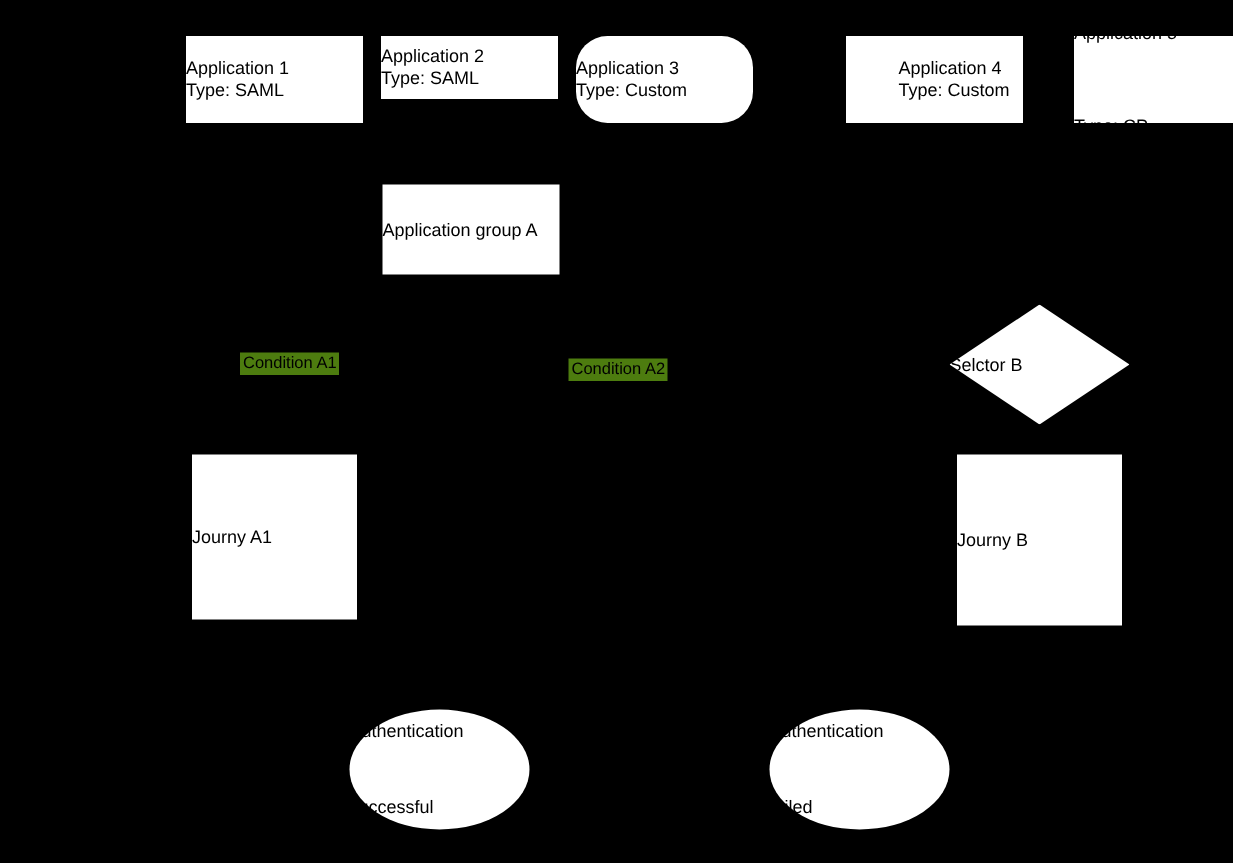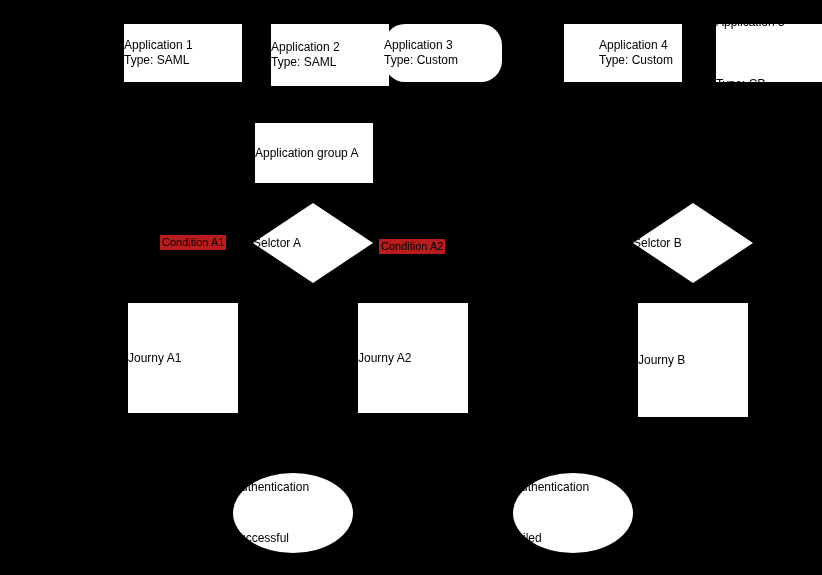--- a/index.html
+++ b/index.html
@@ -21,77 +21,71 @@
     justify-content: center;
     text-align: center;
     font-size: 12px;
     line-height: 15px;
     box-sizing: border-box;
   }
   .diamond { clip-path: polygon(50% 0, 100% 50%, 50% 100%, 0 50%); }
   .ellipse { border-radius: 50%; gap: 36px; }
   .cond-label {
     position: absolute;
-    background: #b91c1c;
+    background: #4d7c0f;
     color: #000000;
     font-size: 11px;
     line-height: 15px;
     padding: 0 2px;
     white-space: nowrap;
   }
 </style>
 </head>
 <body>
 
 <div class="canvas">
 
   <div class="node" style="left:124px; top:24px; width:118px; height:58px;">
     <span>Application 1</span>
     <span>Type: SAML</span>
   </div>
-  <div class="node" style="left:254px; top:24px; width:118px; height:62px;margin-left:17px;">
+  <div class="node" style="left:254px; top:24px; width:118px; height:42px;">
     <span>Application 2</span>
     <span>Type: SAML</span>
   </div>
   <div class="node" style="left:384px; top:24px; width:118px; height:58px;border-radius:21px;">
     <span>Application 3</span>
     <span>Type: Custom</span>
   </div>
   <div class="node" style="left:564px; top:24px; width:118px; height:58px;padding-left:35px;">
     <span>Application 4</span>
     <span>Type: Custom</span>
   </div>
   <div class="node" style="left:716px; top:24px; width:118px; height:58px;gap:47px;">
     <span>Application 5</span>
     <span>Type: CP</span>
   </div>
 
   <div class="node" style="left:255px; top:123px; width:118px; height:60px;">
     <span>Application group A</span>
   </div>
 
-  <div class="node diamond" style="left:253px; top:203px; width:120px; height:80px;">
-    <span>Selctor A</span>
-  </div>
   <div class="node diamond" style="left:633px; top:203px; width:120px; height:80px;">
     <span>Selctor B</span>
   </div>
 
   <div class="cond-label" style="left:160px; top:235px;">
     <span>Condition A1</span>
   </div>
   <div class="cond-label" style="left:379px; top:239px;">
     <span>Condition A2</span>
   </div>
 
   <div class="node" style="left:128px; top:303px; width:110px; height:110px;">
     <span>Journy A1</span>
-  </div>
-  <div class="node" style="left:358px; top:303px; width:110px; height:110px;">
-    <span>Journy A2</span>
   </div>
   <div class="node" style="left:638px; top:303px; width:110px; height:114px;">
     <span>Journy B</span>
   </div>
 
   <div class="node ellipse" style="left:233px; top:473px; width:120px; height:80px;">
     <span>Authentication</span>
     <span>successful</span>
   </div>
   <div class="node ellipse" style="left:513px; top:473px; width:120px; height:80px;">

